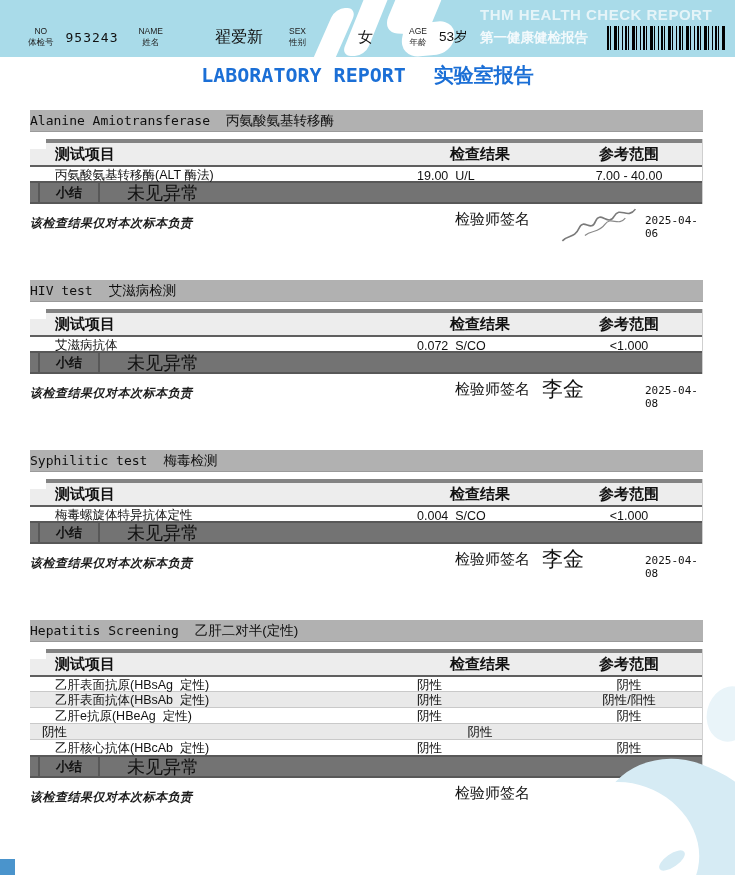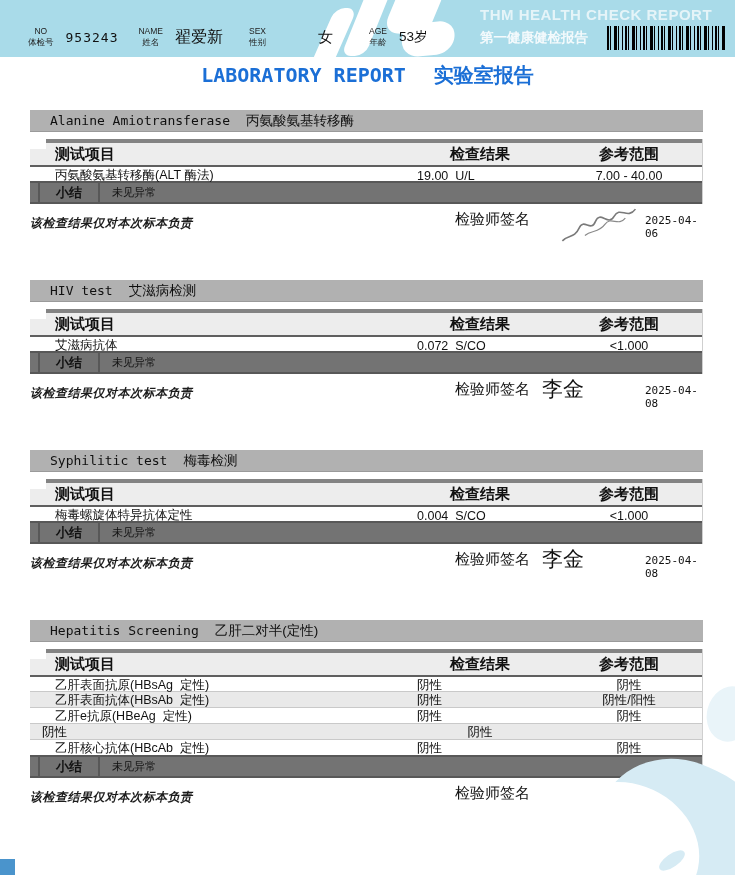--- a/index.html
+++ b/index.html
@@ -16,56 +16,56 @@
   .sw3 { left:392px; top:-18px; width:46px; height:52px; border-radius:12px 18px 4px 16px; transform:skewX(-20deg) rotate(3deg); }
   .sw4 { left:402px; top:22px;  width:52px; height:34px; border-radius:6px 20px 14px 22px; transform:skewX(-18deg) rotate(-6deg); }
   .patient { position:absolute; left:28px; top:21px; display:flex; align-items:center; height:32px; }
   .pfield { display:flex; align-items:center; }
   .plabel { display:flex; flex-direction:column; text-align:center; font-size:8.5px; line-height:1.25; color:#222; }
   .pvalue { margin-left:12px; font-size:13px; }
   .v-num  { font-family:"DejaVu Sans Mono", monospace; letter-spacing:1px; }
   .v-name { font-size:16px; }
   .v-sex  { font-size:15px; }
   .v-age  { font-size:13.5px; }
-  .gap1 { margin-right:20px; } .gap2 { margin-right:26px; } .gap3 { margin-right:36px;gap:40px; }
+  .gap1 { margin-right:20px; } .gap2 { margin-right:26px;gap:40px; } .gap3 { margin-right:36px;gap:40px; }
   .brand { position:absolute; right:10px; top:6px; }
   .brand-en { color:#eef8fb; font-size:15px; font-weight:bold; letter-spacing:0.5px; opacity:0.88; white-space:pre; }
   .brand-row { display:flex; align-items:center; margin-top:3px;gap:13px; }
   .brand-zh { color:#fbfdfe; font-size:13.5px; font-weight:bold; opacity:0.92; }
   .barcode { width:118px; height:24px; margin-left:6px;
     background:
       repeating-linear-gradient(90deg,#000 0 2px,transparent 2px 3px,#000 3px 4px,transparent 4px 7px,#000 7px 10px,transparent 10px 11px,#000 11px 12px,transparent 12px 15px,#000 15px 16px,transparent 16px 18px);
   }
   
   .title { position:absolute; top:62px; left:0; width:735px; text-align:center;
     font-family:"DejaVu Sans Mono", monospace; font-weight:bold; font-size:20px; color:#1b6fd6; }
   .title .zh { margin-left:28px; font-family:"Liberation Sans", sans-serif; }
   
   .content { position:absolute; top:110px; left:30px; width:673px; }
   .lab-section { margin-bottom:41px; }
-  .sec-bar { height:22px; background:#b1b1b1; display:flex; align-items:center; padding-left:20px;
+  .sec-bar { height:22px; background:#b1b1b1; display:flex; align-items:center; padding-left:0;
     font-family:"DejaVu Sans Mono", monospace; font-size:13px; color:#101010; border-bottom:1px solid #9a9a9a; }
   .sec-bar .zh { margin-left:16px; font-family:"Liberation Sans", sans-serif; font-size:13.5px; }
   .tbl { margin-top:7px; border-right:1px solid #cfcfcf; }
   .thead { position:relative; display:grid; grid-template-columns:375px 150px 148px; align-items:center;
     height:26px; background:#ededed; border-top:4px solid #838383; font-weight:bold; font-size:15px; }
   .thead::before { content:""; position:absolute; left:0; top:-4px; width:16px; height:10px; background:#ffffff; }
   .thead .c1 { padding-left:25px; }
   .thead .c2, .thead .c3 { text-align:center; }
   .trow { display:grid; grid-template-columns:375px 150px 148px; align-items:center; height:16px;
     font-size:12.5px; border-top:1px solid #c9c9c9; background:#ffffff; }
   .trow.first { border-top:2px solid #5f5f5f; }
   .trow.alt { background:#e9e9e9; }
   .trow .c1 { padding-left:25px; white-space:pre; }
   .trow .c2 { padding-left:12px; white-space:pre; }
   .trow .c3 { text-align:center; white-space:pre; }
   .summary-row { display:flex; align-items:stretch; height:23px; border-top:2px solid #585858; border-bottom:2px solid #585858; background:#737373; }
   .sum-label { margin-left:8px; width:62px; border-left:2px solid #585858; border-right:2px solid #585858;
     display:flex; align-items:center; justify-content:center; font-weight:bold; font-size:13px; }
-  .sum-val { display:flex; align-items:center; padding-left:12px; font-size:11px;text-align:center; }
+  .sum-val { display:flex; align-items:center; padding-left:27px; font-size:18px;text-align:center; }
   
   .sec-footer { position:relative; margin-top:5px; height:30px; }
   .disclaimer { position:absolute; left:0; top:6px; font-size:12px; font-weight:bold; font-style:italic; color:#1c1c1c; letter-spacing:0.5px; }
   .sig-label { position:absolute; left:425px; top:1px; font-size:15px; color:#151515; }
   .sig-name  { position:absolute; left:512px; top:-4px; font-size:21px; color:#111; }
   .scribble  { position:absolute; left:528px; top:0; transform:rotate(-6deg); }
   .scribble2 { position:absolute; left:538px; top:-2px; transform:rotate(-4deg); }
   .date { position:absolute; left:615px; top:5px; font-size:11px; font-family:"DejaVu Sans Mono", monospace; color:#111; }
   
   .deco-blob1 { position:absolute; right:-45px; bottom:-60px; width:190px; height:170px; background:#d6ebf4;

